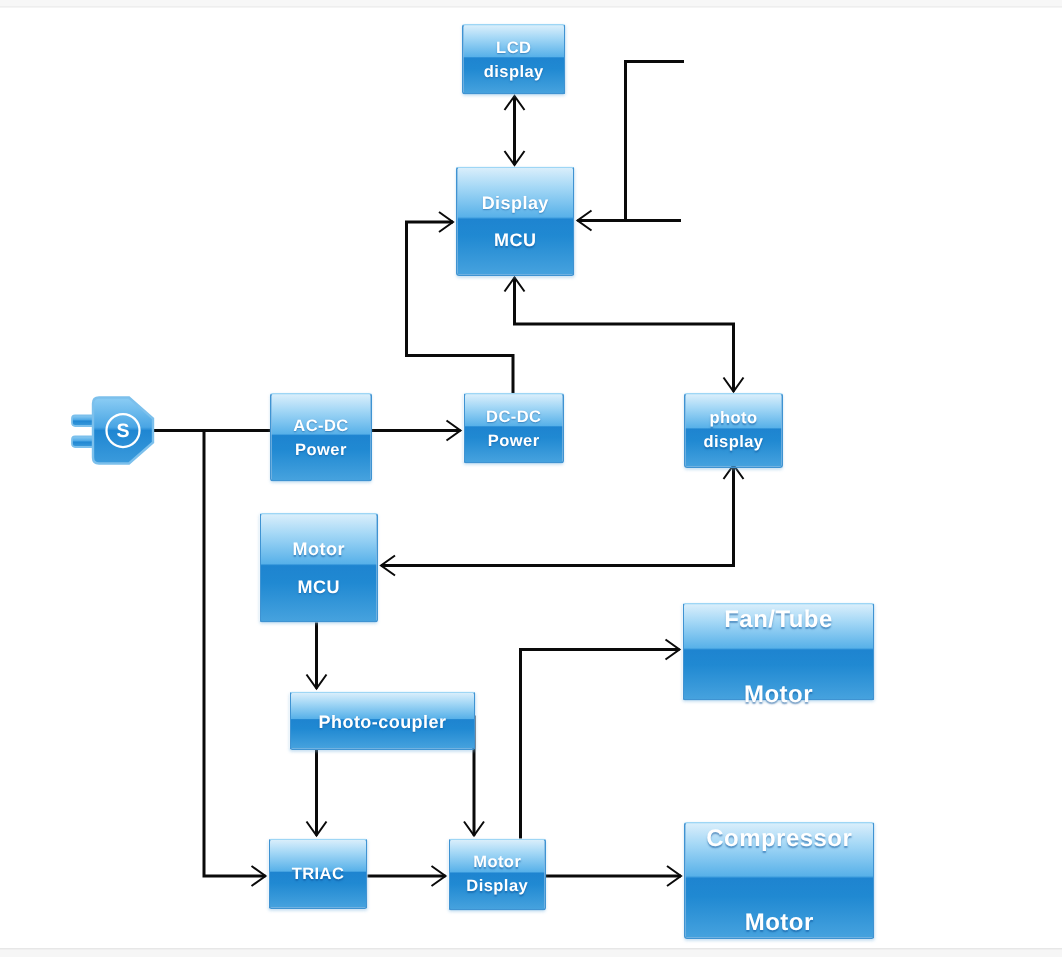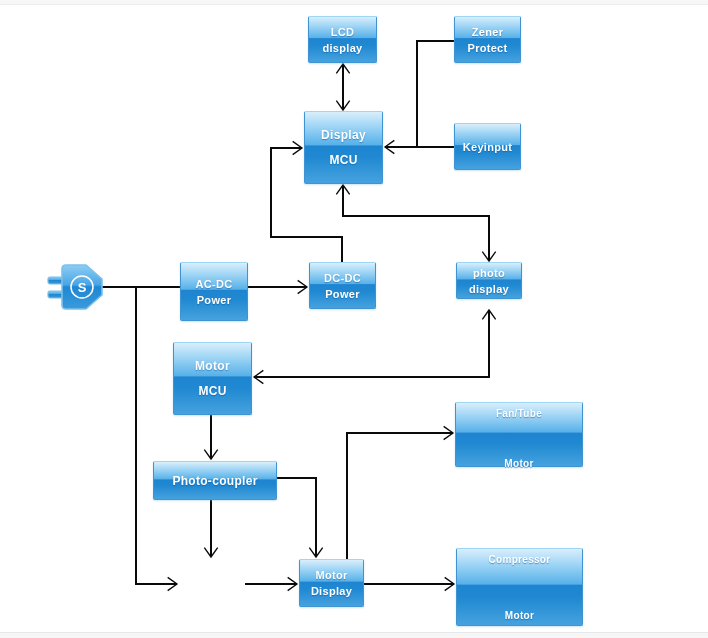--- a/index.html
+++ b/index.html
@@ -14,22 +14,22 @@
   .block{
     position:absolute;box-sizing:border-box;
     display:flex;flex-direction:column;align-items:center;justify-content:center;
     color:#ffffff;font-weight:bold;font-size:11px;letter-spacing:.3px;text-align:center;
     line-height:16px;border:1px solid #3f93d2;border-top-color:#9ed6f5;border-radius:2px;
     background:linear-gradient(180deg,#d9eefb 0%,#a5d8f6 18%,#58b1e9 46%,#1e84d0 48%,#2089d2 64%,#46a2de 100%);
     box-shadow:0 1px 2px rgba(130,185,225,.4);
     text-shadow:0 1px 1px rgba(10,80,150,.5);
   }
   .block.tall{line-height:25px;font-size:12px;}
-  .block.mid{line-height:22px;font-size:10px;gap:36px;}
-  .block.wide{font-size:12px;}
+  .block.mid{line-height:22px;font-size:16px;gap:36px;}
+  .block.wide{font-size:12px;margin-left:40px;}
   .block span{display:block;min-height:0;}
 </style>
 </head>
 <body>
 
 <div class="canvas">
   <div class="strip-top"></div>
 
   <svg class="wires" width="708" height="638" viewBox="0 0 708 638">
     <defs>
@@ -72,58 +72,54 @@
       <circle cx="36" cy="29" r="11" fill="none" stroke="#ffffff" stroke-width="1.5"></circle>
       <text x="36" y="33.5" text-anchor="middle" font-size="13" font-weight="bold" fill="#ffffff" font-family="Liberation Sans, sans-serif">S</text>
     </svg>
   </div>
 
   <div class="block small" style="left:308px;top:16px;width:69px;height:47px">
     <span>LCD</span>
     <span>display</span>
   </div>
 
-  <div class="block small" style="left:454px;top:16px;width:67px;height:47px">
-    <span>Zener</span>
-    <span>Protect</span>
-  </div>
 
   <div class="block tall" style="left:304px;top:111px;width:79px;height:73px">
     <span>Display</span>
     <span>MCU</span>
   </div>
 
-  <div class="block small" style="left:454px;top:123px;width:67px;height:47px">
-    <span>Keyinput</span>
-  </div>
 
   <div class="block small" style="left:180px;top:262px;width:68px;height:59px">
     <span>AC-DC</span>
     <span>Power</span>
   </div>
 
   <div class="block small" style="left:309px;top:262px;width:67px;height:47px">
     <span>DC-DC</span>
     <span>Power</span>
   </div>
 
-  <div class="block small" style="left:456px;top:262px;width:66px;height:37px">
+  <div class="block small" style="left:456px;top:262px;width:66px;height:50px">
     <span>photo</span>
     <span>display</span>
   </div>
 
   <div class="block tall" style="left:173px;top:342px;width:79px;height:73px">
     <span>Motor</span>
     <span>MCU</span>
   </div>
 
   <div class="block wide" style="left:153px;top:461px;width:124px;height:39px">
     <span>Photo-coupler</span>
   </div>
 
+  <div class="block small" style="left:179px;top:559px;width:66px;height:47px">
+    <span>TRIAC</span>
+  </div>
 
   <div class="block small" style="left:299px;top:559px;width:65px;height:48px">
     <span>Motor</span>
     <span>Display</span>
   </div>
 
   <div class="block mid" style="left:455px;top:402px;width:128px;height:65px">
     <span>Fan/Tube</span>
     <span>Motor</span>
   </div>

